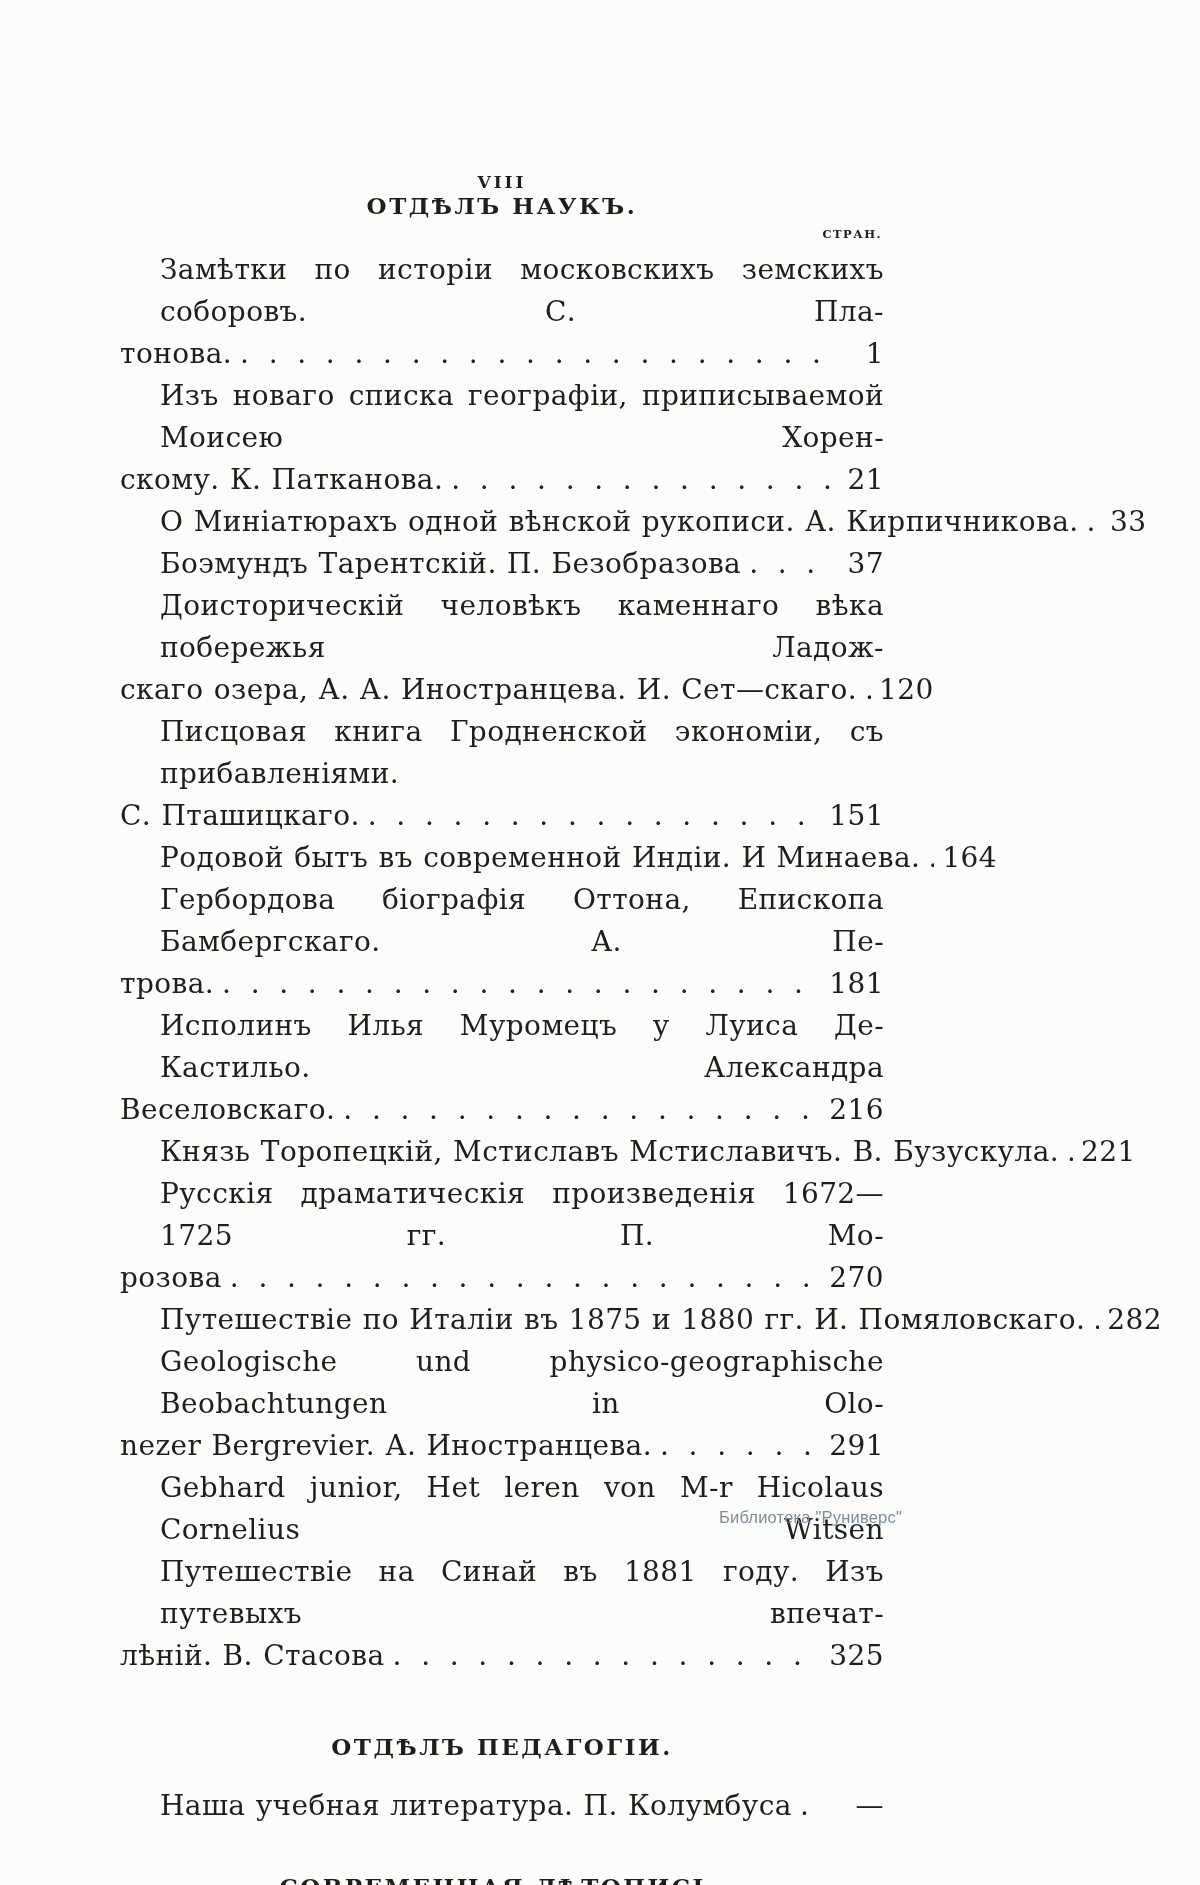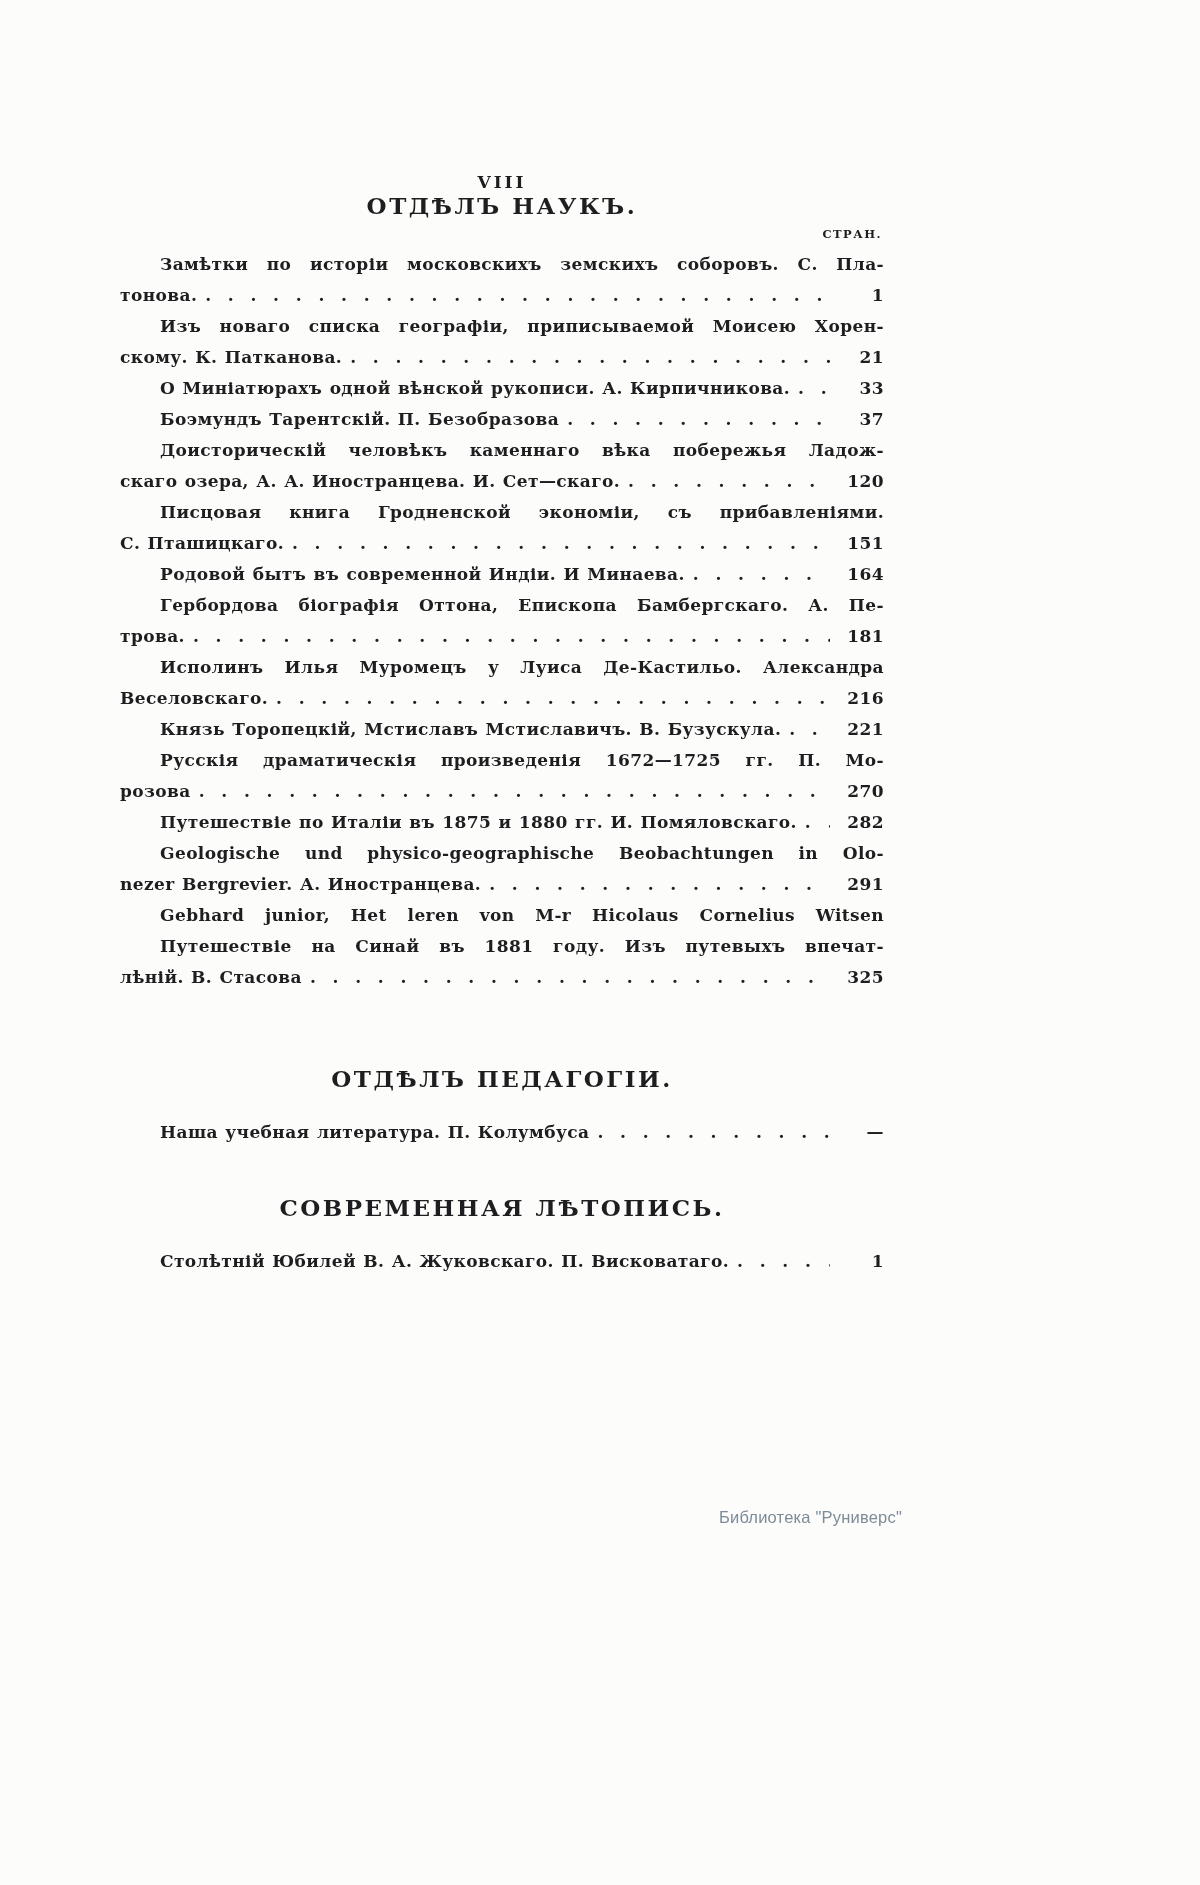--- a/index.html
+++ b/index.html
@@ -14,28 +14,28 @@
   .content { position: absolute; left: 120px; top: 16px; width: 764px; }
   .folio {
     margin-top: 156px; text-align: center;
     font-size: 17px; font-weight: bold; letter-spacing: 3px;
   }
   .section-title {
     text-align: center; font-size: 23px; font-weight: bold;
     letter-spacing: 2.5px; margin: 0;
   }
   .title-sciences  { }
-  .title-pedagogy  { margin-top: 72px; }
+  .title-pedagogy  { margin-top: 56px; }
   .title-chronicle { margin-top: 46px; }
   .col-header {
     text-align: right; font-size: 11.5px; font-weight: bold;
     letter-spacing: 1.5px; margin-top: 8px; margin-bottom: 8px; padding-right: 2px;
   }
   .entries {
-    font-size: 17px; font-weight: bold; line-height: 31px;
+    font-size: 28px; font-weight: normal; line-height: 42px;
     letter-spacing: 0.4px; word-spacing: 1px;
   }
   .entries.after-title { margin-top: 25px; }
   .entry { margin: 0; }
   .line.full { text-align: justify; text-align-last: justify; }
   .line.last { display: flex; align-items: center; }
   .ind { padding-left: 40px; }
   .txt { flex: 0 0 auto; }
   .dots {
     flex: 1 1 auto; min-width: 6px; overflow: hidden;

